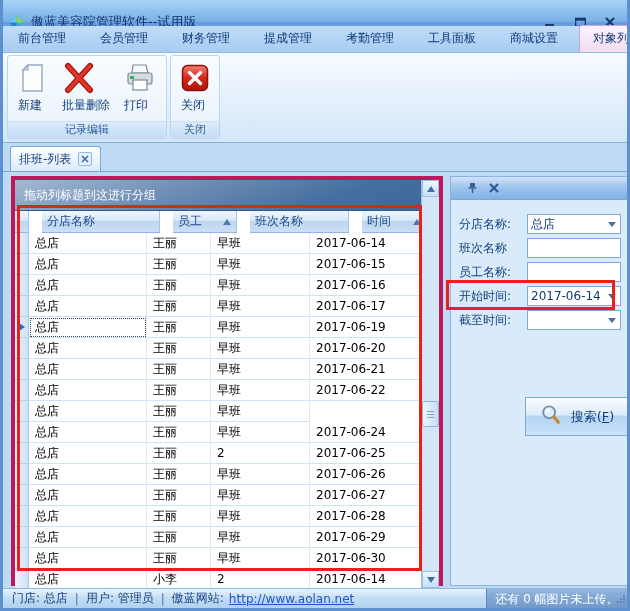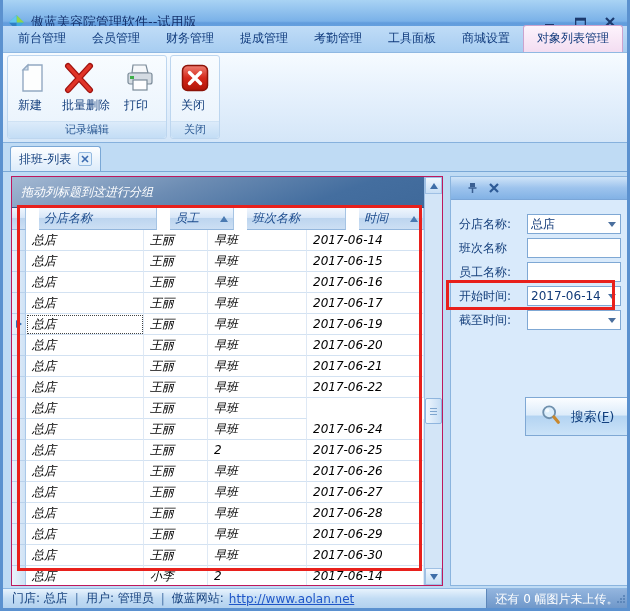--- a/index.html
+++ b/index.html
@@ -14,21 +14,21 @@
     background:linear-gradient(#a9d3f4,#7ab1e8 48%,#619cdd 52%,#79b0e7);
     display:flex; align-items:center; padding:0 8px; }
   .titlebar .logo { width:17px; height:17px; margin-right:6px; flex:0 0 auto; }
   .title-text { color:#13306b; font-size:13px; flex:1 1 auto; white-space:nowrap; overflow:hidden; }
   .winbtns { display:flex; gap:14px; margin-right:4px; }
   .winbtn { width:16px; height:14px; display:flex; align-items:center; justify-content:center; cursor:default; }
 
   
   .menubar { position:absolute; left:0; top:26px; width:624px; height:27px;
     background:linear-gradient(#c0dcf7,#a7cdf1); display:flex; align-items:flex-end; padding-left:2px;
-    border-bottom:1px solid #8fb8e2; }
+    border-bottom:1px solid #8fb8e2;gap:8px; }
   .mtab { padding:4px 13px 5px; color:#0f3a7c; white-space:nowrap; cursor:default; }
   .mtab.active { background:linear-gradient(#fdf3fc,#f3ddf1); border:1px solid #cba3ce; border-bottom:none;
     border-radius:3px 3px 0 0; color:#123a7c; }
 
   
   .ribbon { position:absolute; left:0; top:53px; width:624px; height:90px;
     background:linear-gradient(#f6fbff,#e3effc 55%,#d4e6f8); border-bottom:1px solid #86b1dd;
     display:flex; align-items:stretch; padding:2px 0 0 4px; gap:3px; }
   .rgroup { display:flex; flex-direction:column; border:1px solid #bdd6ef; border-radius:3px;
     background:linear-gradient(#f8fcff,#e8f2fc); height:84px; }
@@ -44,21 +44,21 @@
   .tabstrip { position:absolute; left:0; top:144px; width:624px; height:28px;
     border-bottom:1px solid #7aa8d6; }
   .doctab { position:absolute; left:7px; bottom:0; height:25px; padding:0 8px; display:flex; align-items:center; gap:7px;
     background:linear-gradient(#fdfeff,#dcebfa); border:1px solid #7aa8d6; border-bottom:none;
     border-radius:3px 3px 0 0; color:#14407e; }
   .tabclose { width:14px; height:14px; border:1px solid #93b9e0; background:#e4f0fb; border-radius:2px;
     display:flex; align-items:center; justify-content:center; cursor:default; }
 
   
   .grid { position:absolute; left:8px; top:176px; width:432px; height:410px;
-    border:1px solid #be185d; background:#fff;font-style:italic; }
+    border:4px solid #be185d; background:#fff; }
   .groupby { height:31px; width:412px; color:#fff; font-size:12px; line-height:30px; padding-left:9px;
     background:linear-gradient(160deg,#a4b9d3 0%,#6c8cb3 40%,#446e9f 75%,#3f699a 100%);
     border-bottom:1px solid #33598a; white-space:nowrap; overflow:hidden; }
   .ghead { display:flex; width:412px; height:22px;gap:13px; }
   .hcell { background:linear-gradient(#f0f6fd,#d8e7f8 45%,#bdd5ef 50%,#ccdff4);
     border-right:1px solid #a6c4e4; border-bottom:1px solid #93b6dc;
     color:#1a4a8c; display:flex; align-items:center; padding:0 5px; white-space:nowrap; overflow:hidden; }
   .hcell .htext { flex:1 1 auto; }
   .sort-up { width:0; height:0; border-left:4px solid transparent; border-right:4px solid transparent;
     border-bottom:6px solid #4a7ab2; flex:0 0 auto; }

